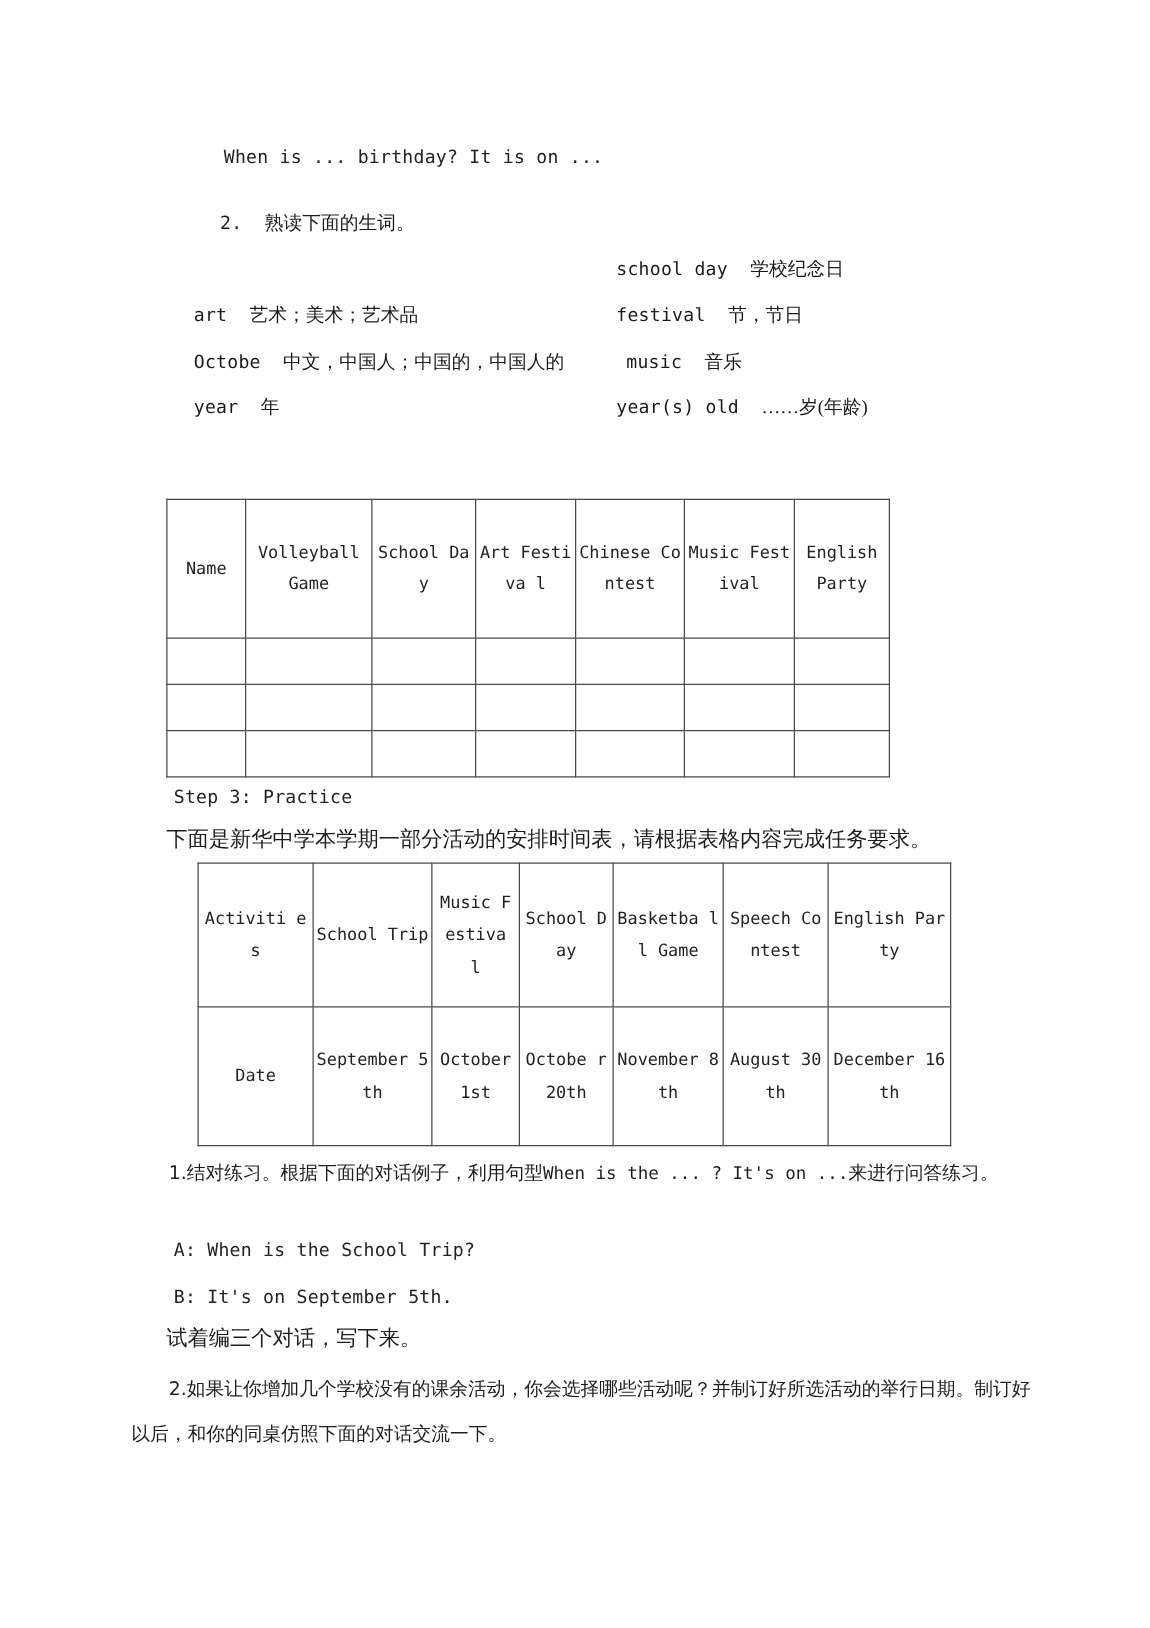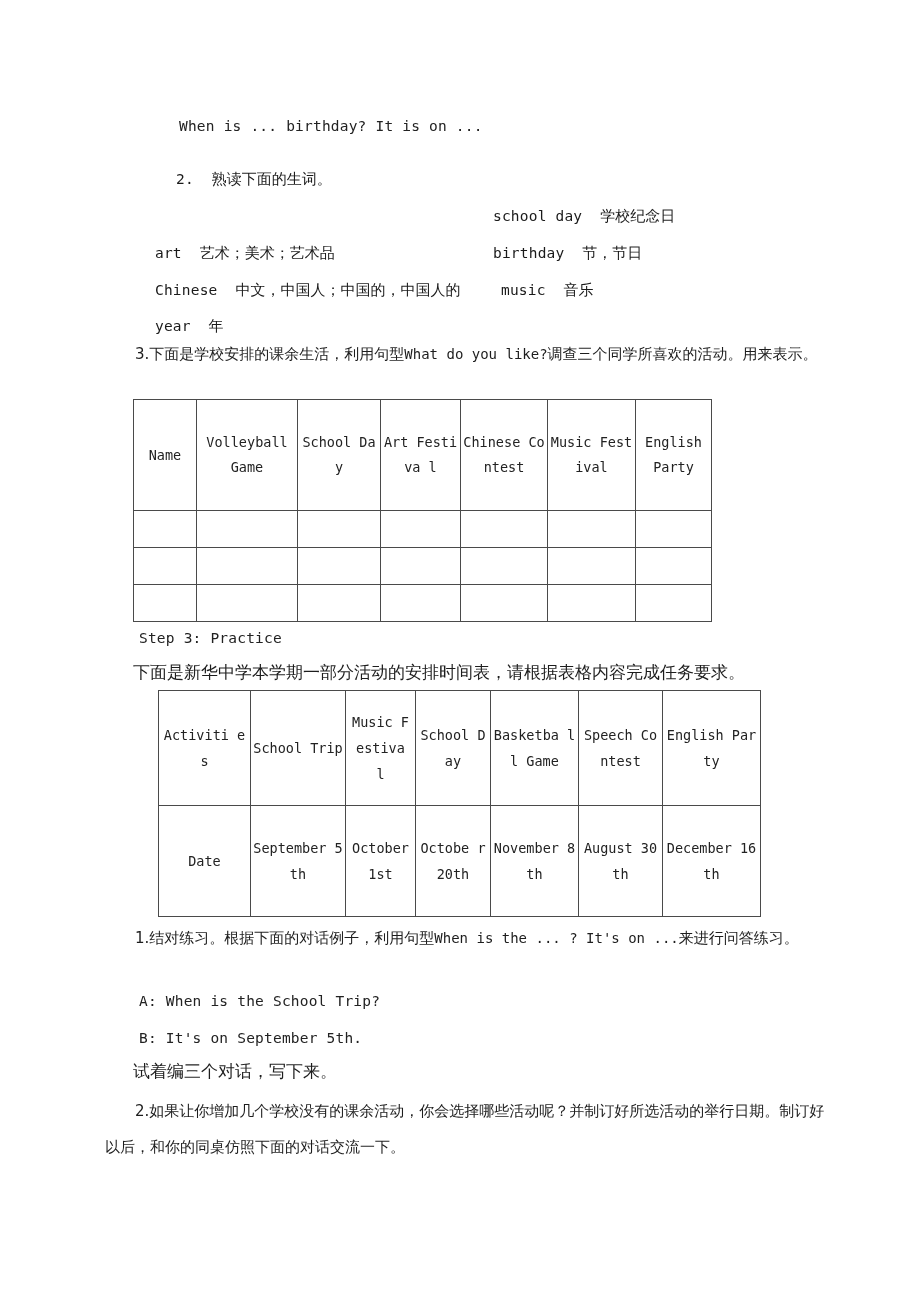--- a/index.html
+++ b/index.html
@@ -101,37 +101,37 @@
   </div>
 
   <div class="mixed" style="left:139px; top:229px;">
     <span class="m">art</span><span class="m">  </span><span class="c">艺术；美术；艺术品</span>
   </div>
 
   <div class="mixed" style="left:477px; top:192px;">
     <span class="m">school day</span><span class="m">  </span><span class="c">学校纪念日</span>
   </div>
   <div class="mixed" style="left:477px; top:229px;">
-    <span class="m">birthday</span><span class="m">  </span><span class="c">节，节日</span>
+    <span class="m">festival</span><span class="m">  </span><span class="c">节，节日</span>
   </div>
 
   <div class="mixed" style="left:139px; top:266px;">
-    <span class="m">Chinese</span><span class="m">  </span><span class="c">中文，中国人；中国的，中国人的</span>
+    <span class="m">Octobe</span><span class="m">  </span><span class="c">中文，中国人；中国的，中国人的</span>
   </div>
   <div class="mixed" style="left:485px; top:266px;">
     <span class="m">music</span><span class="m">  </span><span class="c">音乐</span>
   </div>
 
   <div class="mixed" style="left:139px; top:302px;">
     <span class="m">year</span><span class="m">  </span><span class="c">年</span>
   </div>
-
-  <div class="para" style="left:105px; top:336px; width:725px; text-indent:30px;">
-    <span>3.</span><span>下面是学校安排的课余生活，利用句型</span><span class="en">What do you like?</span><span>调查三个同学所喜欢的活动。用来表示。</span>
-  </div>
+  <div class="mixed" style="left:477px; top:302px;">
+    <span class="m">year(s) old</span><span class="m">  </span><span class="c">……岁(年龄)</span>
+  </div>
+
 
   <table class="grid" id="table-survey" style="left:133px; top:399px; width:578px;">
     <colgroup>
       <col style="width:63px">
         <col style="width:101px">
         <col style="width:83px">
       <col style="width:80px">
         <col style="width:87px">
         <col style="width:88px">
         <col style="width:76px">

